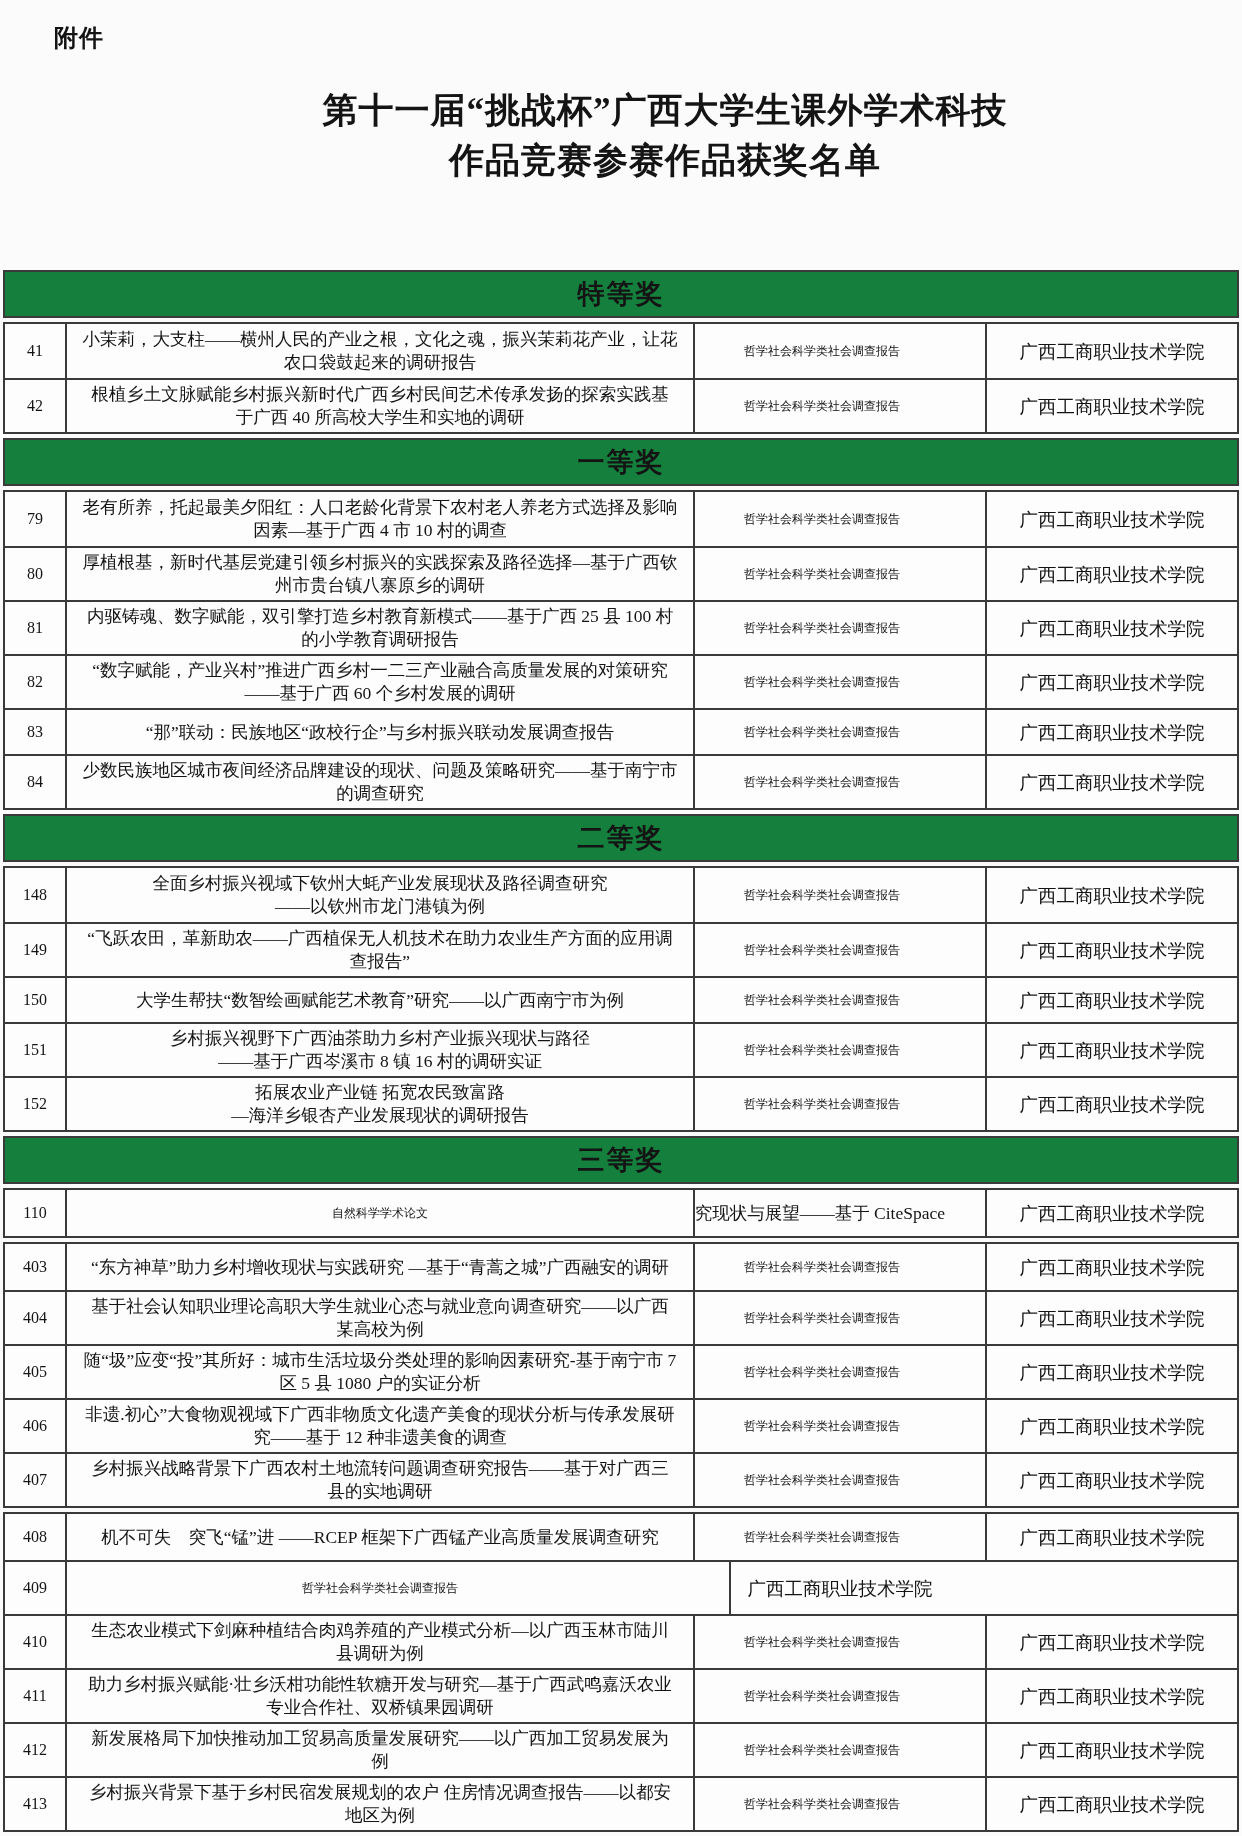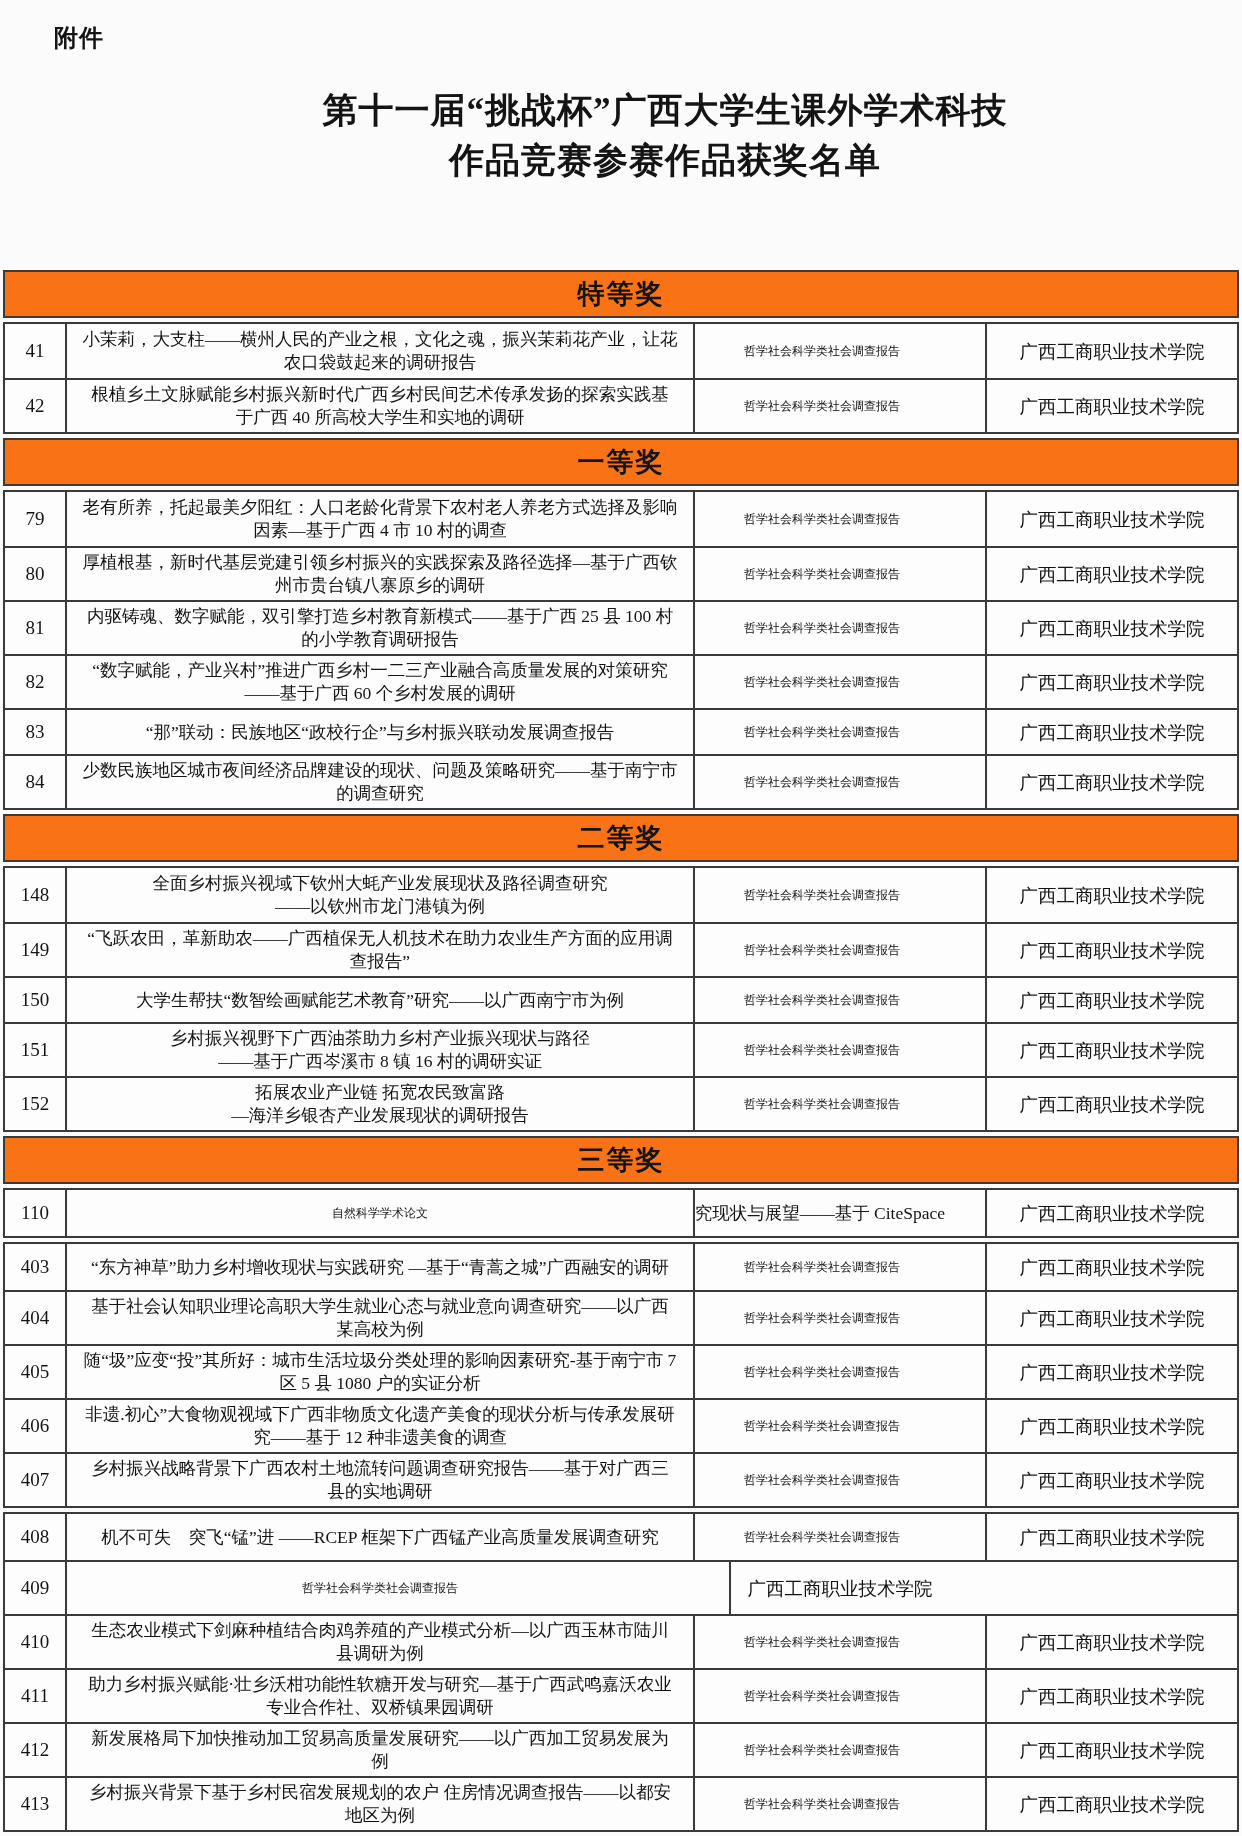--- a/index.html
+++ b/index.html
@@ -18,21 +18,21 @@
   .doc-title{
     position:absolute;top:86px;left:0;width:100%;
     text-align:center;font-weight:bold;
     font-size:35px;line-height:50px;letter-spacing:1px;padding-left:44px;
   }
   .awards{
     position:absolute;top:270px;left:3px;right:3px;
   }
   .hdr-block{
     height:48px;box-sizing:border-box;
-    border:2px solid #3a3a3a;background:#f97316;
+    border:2px solid #3a3a3a;background:#15803d;
     display:flex;align-items:center;justify-content:center;
     font-size:27px;font-weight:bold;letter-spacing:2px;
   }
   .awards > * + *{margin-top:4px;}
   .rows-block{
     border:2px solid #3a3a3a;background:#fdfdfd;
   }
   .trow{
     display:grid;
     grid-template-columns:60px 628px 256px 1fr;
@@ -42,21 +42,21 @@
   .trow.h2{height:54px;}
   .trow.h1{height:46px;}
   .cell{
     box-sizing:border-box;
     display:flex;flex-direction:column;
     justify-content:center;align-items:center;
     text-align:center;overflow:hidden;
     padding:0 4px;
   }
   .cell + .cell{border-left:2px solid #3a3a3a;}
-  .cell.no{font-size:19px;}
+  .cell.no{font-size:16px;}
   .cell.title{font-size:17.5px;line-height:23px;}
   .cell.title .tline{white-space:nowrap;}
   .cell.cat{font-size:12px;white-space:nowrap;}
   .cell.org{font-size:18.5px;white-space:nowrap;margin-left:36px;}
 </style>
 </head>
 <body>
 
 <div class="attachment">附件</div>
 

